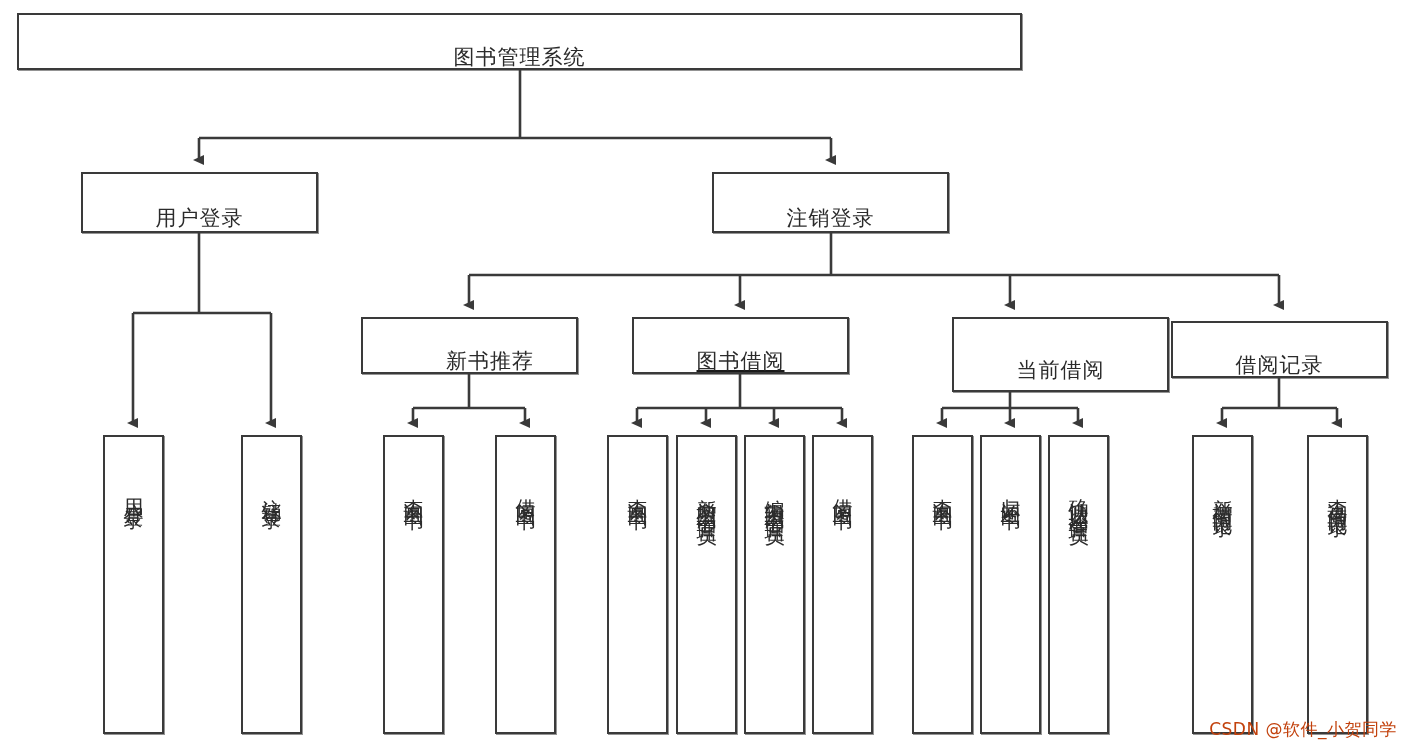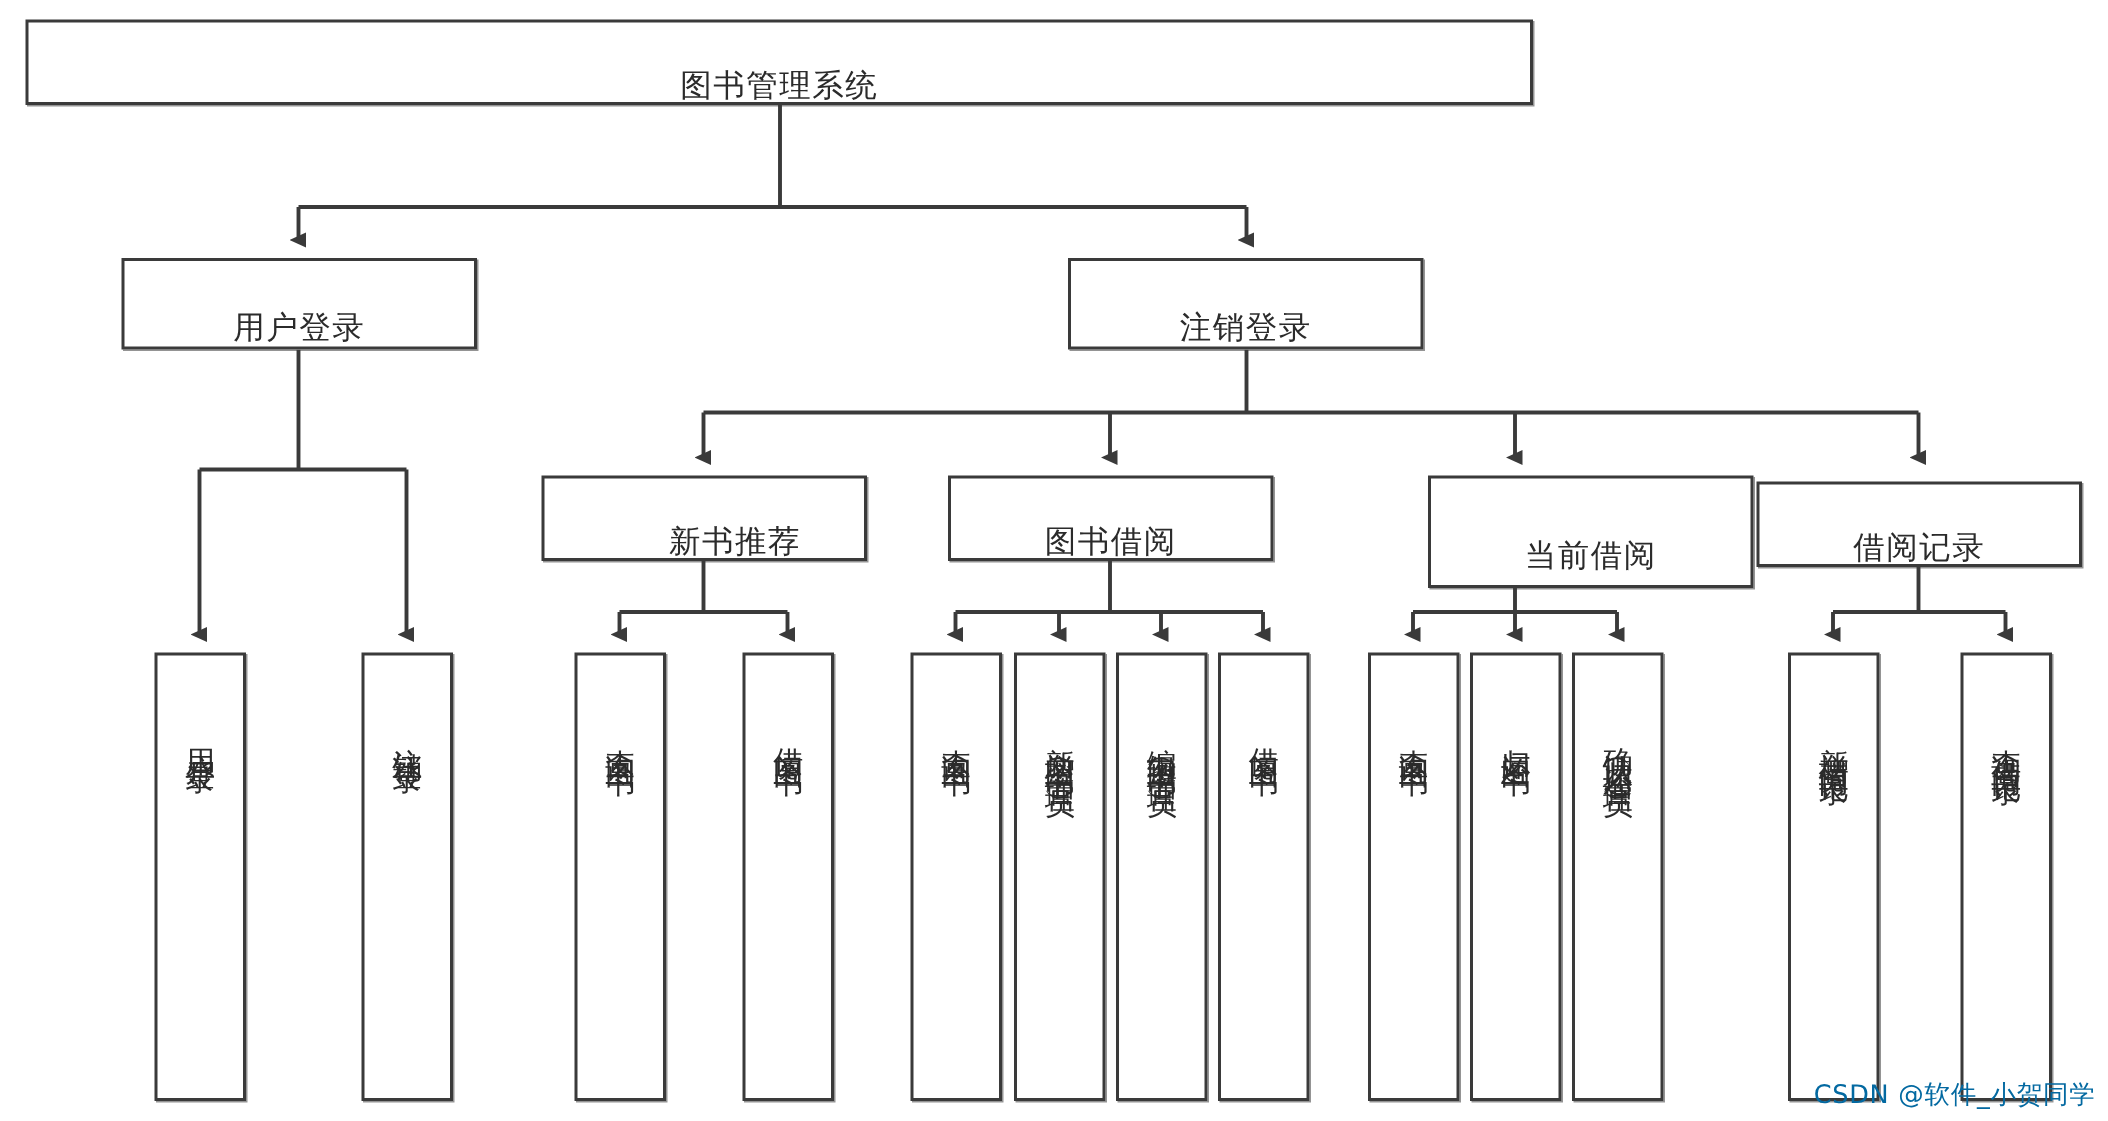--- a/index.html
+++ b/index.html
@@ -56,21 +56,21 @@
     font-size: 20px;
     line-height: 1.45;
     letter-spacing: 4px;
     white-space: nowrap;
   }
   #watermark {
     position: absolute;
     right: 8px;
     bottom: 6px;
     font-size: 17px;
-    color: #0369a1;
+    color: #c2410c;
     letter-spacing: 0.5px;
     white-space: nowrap;
     margin-left: 16px;
   }
 </style>
 </head>
 <body>
 
 <div id="canvas">
 
@@ -131,21 +131,21 @@
   <div class="node" style="left:81px; top:172px; width:237px; height:61px;">
     <span class="label">用户登录</span>
   </div>
   <div class="node" style="left:712px; top:172px; width:237px; height:61px;">
     <span class="label">注销登录</span>
   </div>
 
   <div class="node" style="left:361px; top:317px; width:217px; height:57px;padding-left:41px;">
     <span class="label">新书推荐</span>
   </div>
-  <div class="node" style="left:632px; top:317px; width:217px; height:57px;">
+  <div class="node" style="left:632px; top:317px; width:217px; height:57px;text-decoration:underline;">
     <span class="label">图书借阅</span>
   </div>
   <div class="node" style="left:952px; top:317px; width:217px; height:75px;">
     <span class="label">当前借阅</span>
   </div>
   <div class="node" style="left:1171px; top:321px; width:217px; height:57px;">
     <span class="label">借阅记录</span>
   </div>
 
   <div class="node leaf" style="left:103px; top:435px; width:61px; height:299px;">

